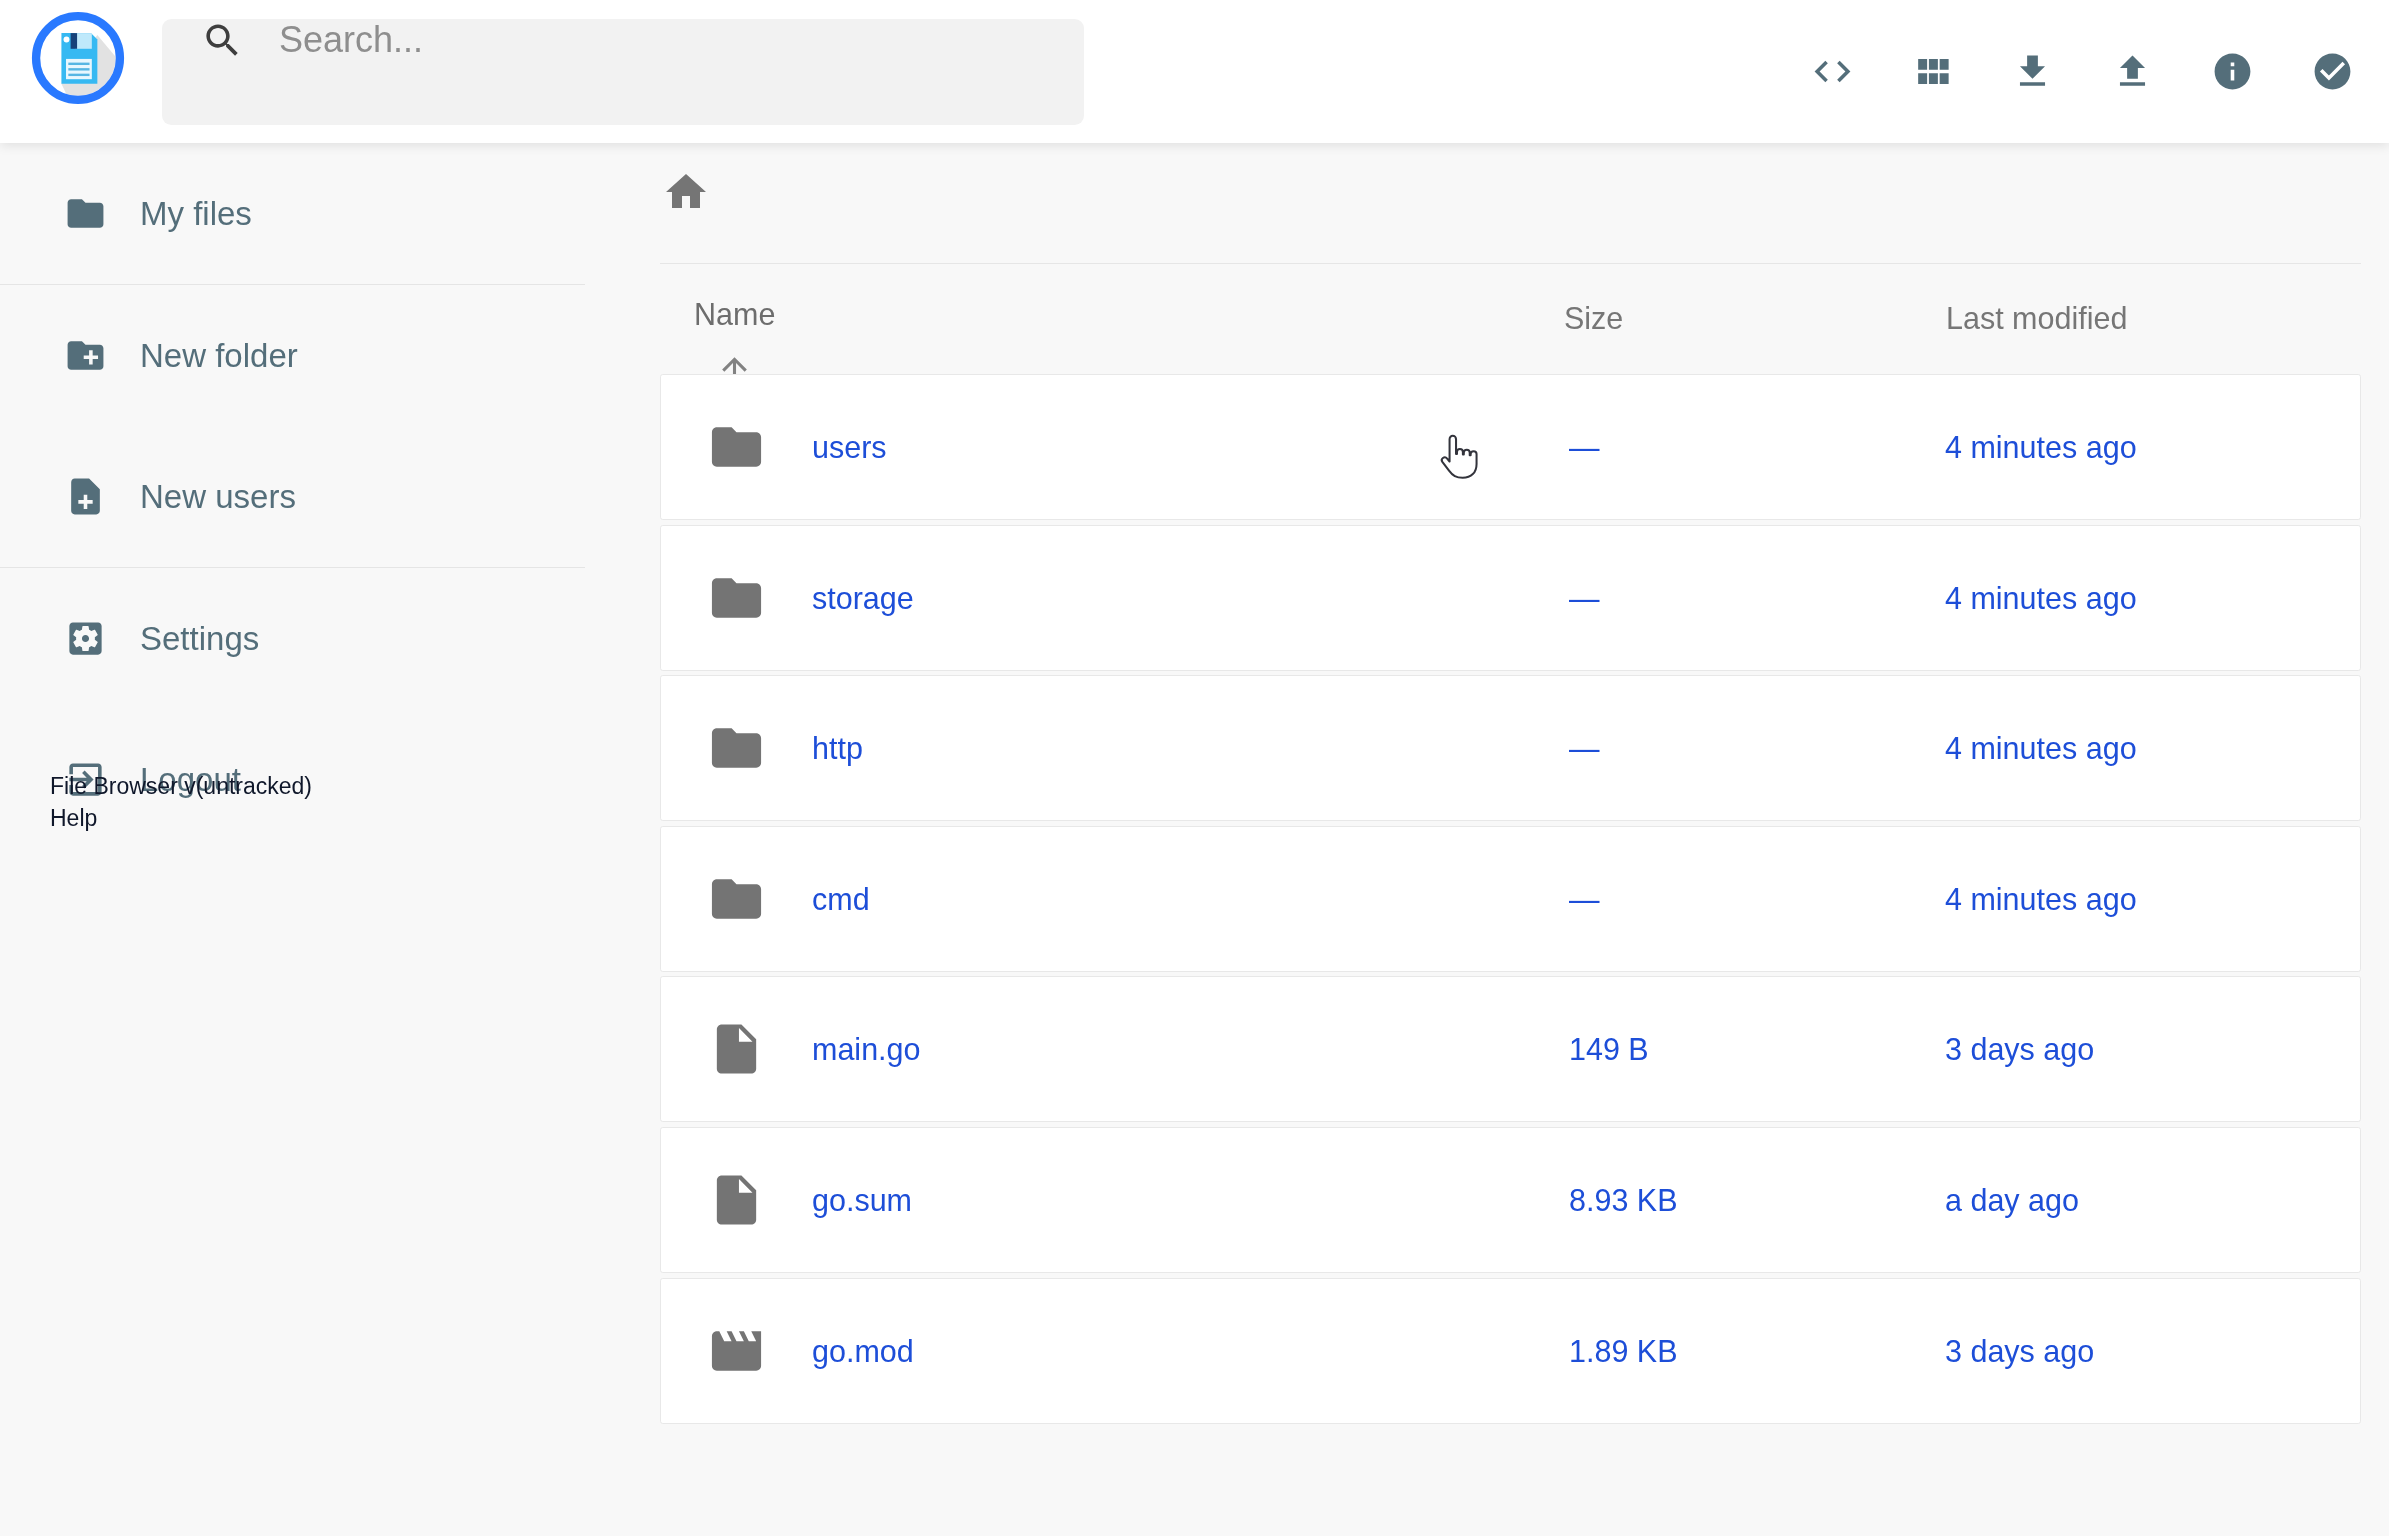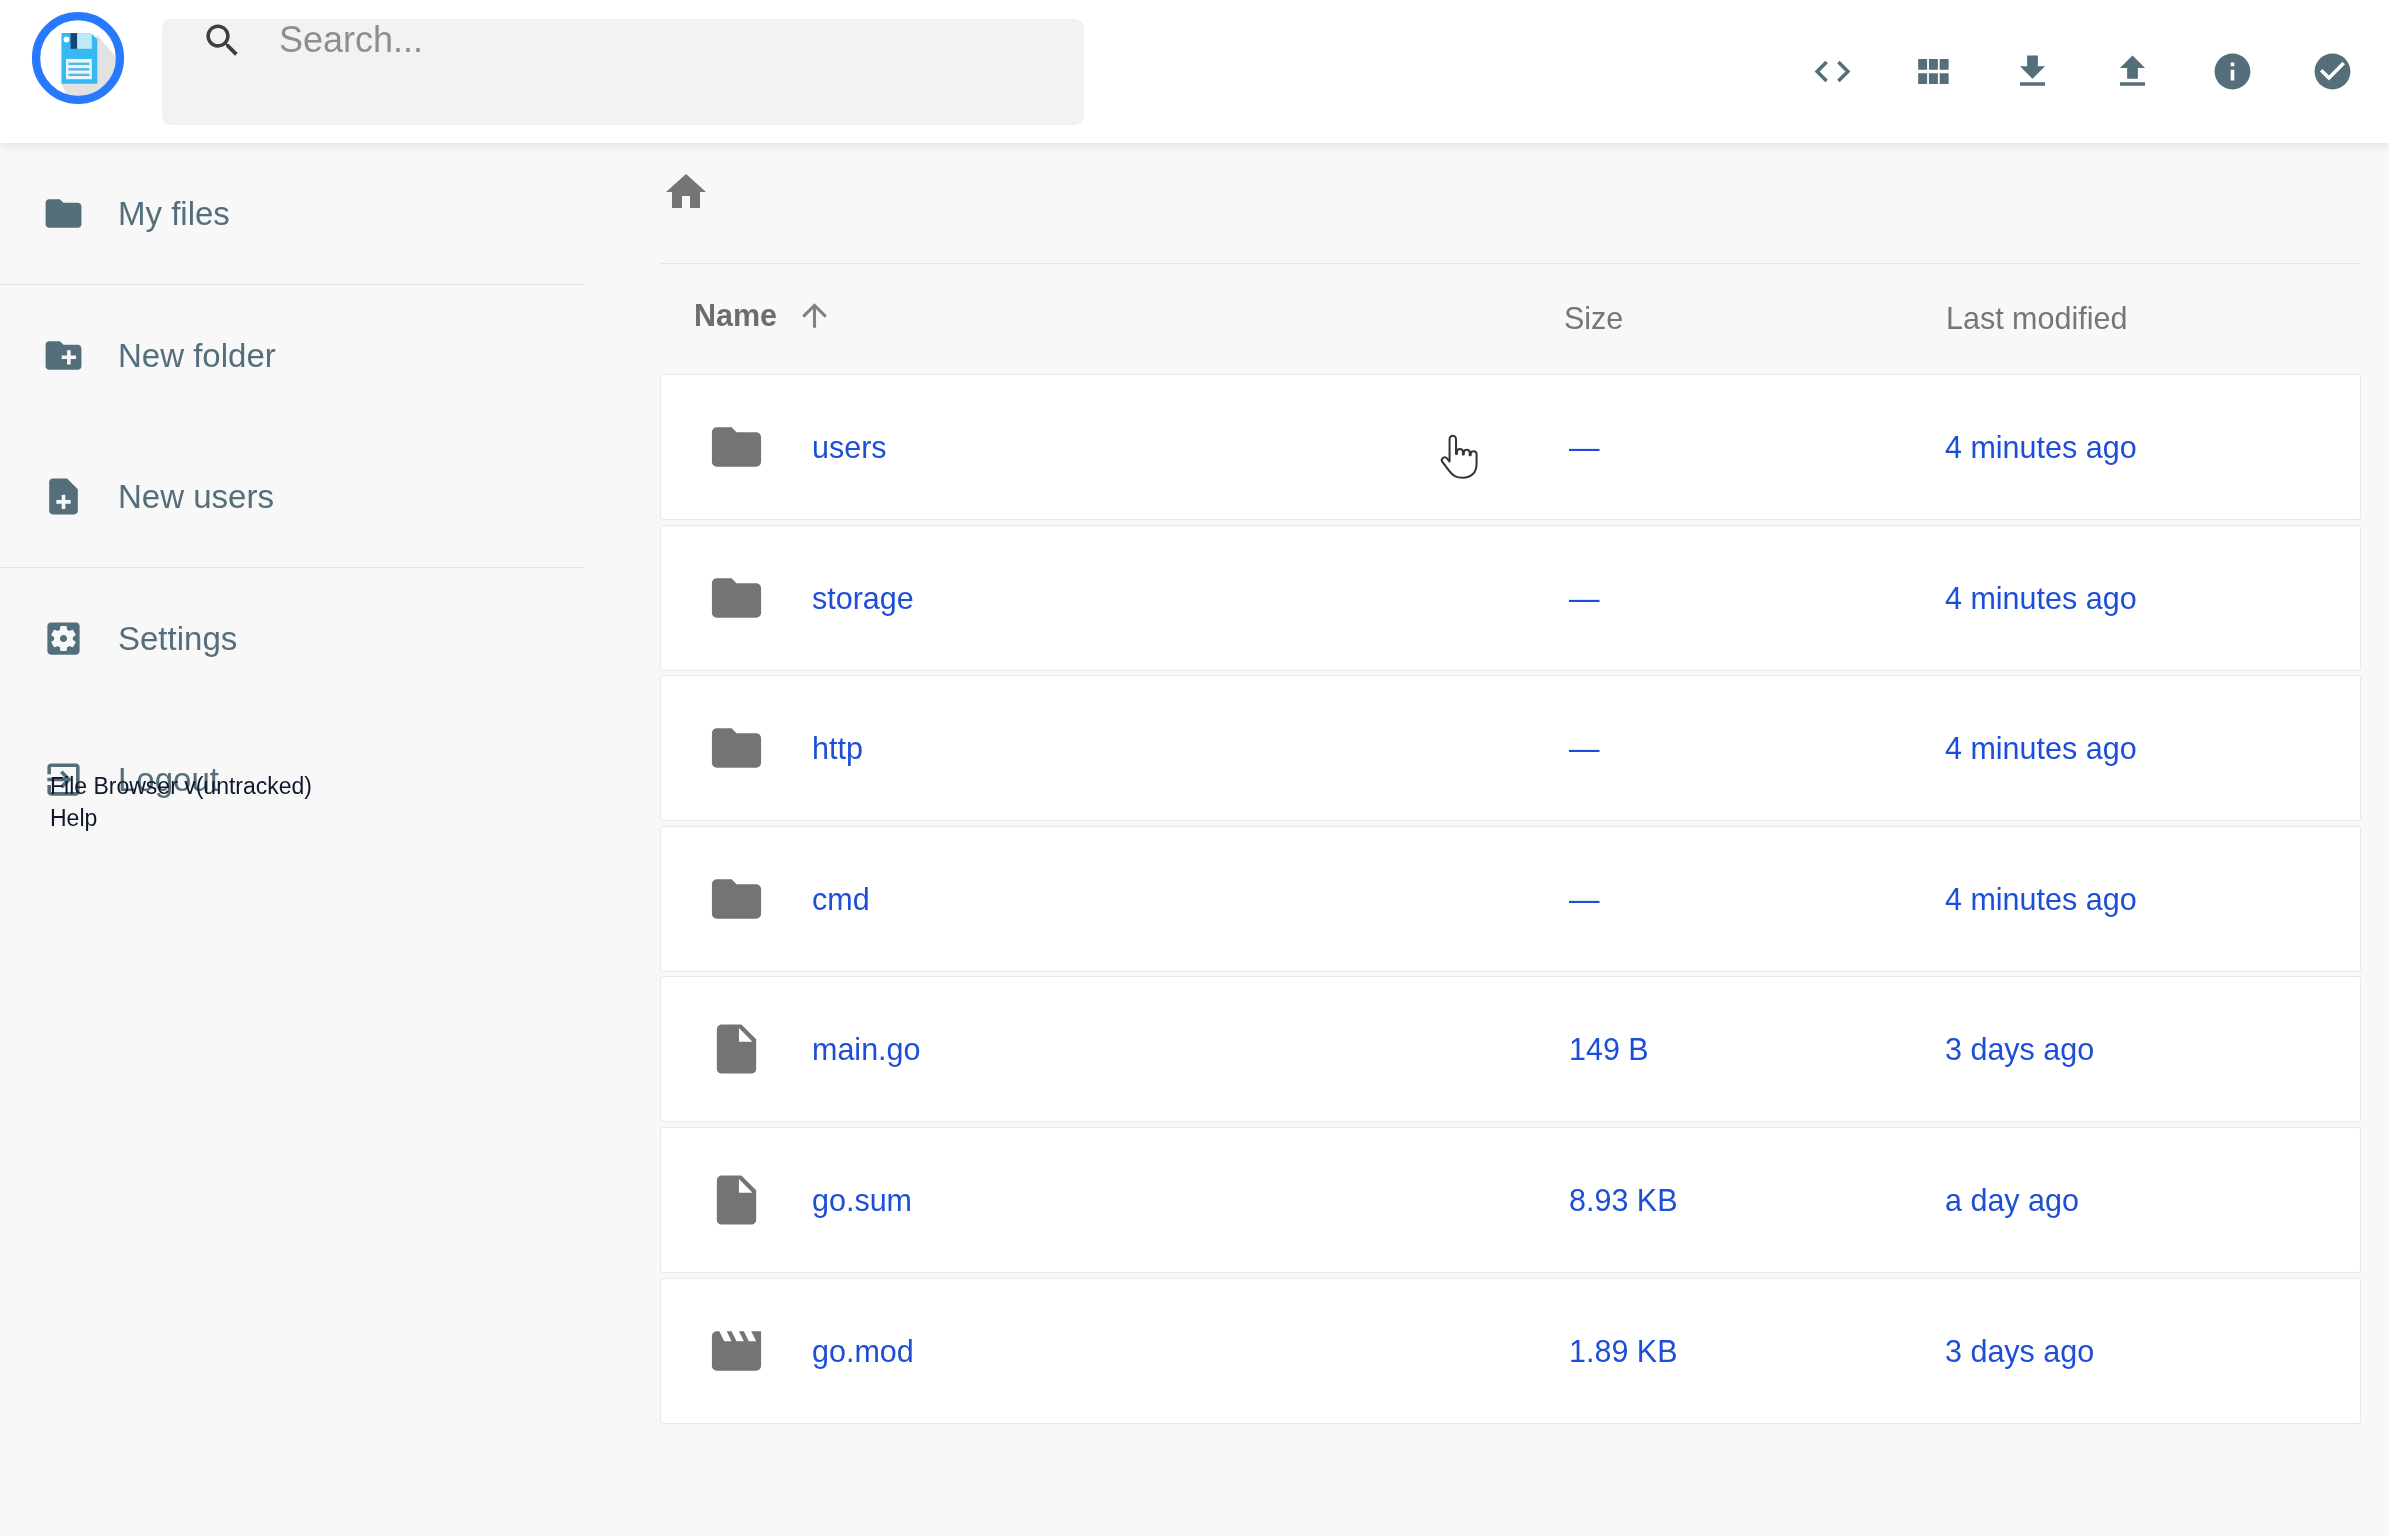--- a/index.html
+++ b/index.html
@@ -41,21 +41,21 @@
     color:#546e7a; cursor:pointer; padding:0;
   }
   .icon-btn svg { width:43px; height:43px; }
 
   
   .sidebar { position:absolute; left:0; top:143px; width:585px; bottom:0; }
   .side-item {
     display:flex; align-items:center; gap:33px;
     width:100%; height:141px; padding-left:42px;
     border:none; background:transparent; text-align:left;
-    color:#546e7a; font-size:33px; font-family:inherit; cursor:pointer;
+    color:#546e7a; font-size:33px; font-family:inherit; cursor:pointer;margin-left:22px;
   }
   .side-item svg { width:43px; height:43px; flex:none; }
   .side-divider { border-top:0.9px solid #e5e5e5; }
   .side-footer {
     position:absolute; left:50px; top:770px;
     font-size:23px; color:#0f172a; line-height:32px;
   }
   .side-footer .help { display:block; cursor:pointer; }
 
   
@@ -64,22 +64,22 @@
     position:absolute; left:75px; top:24px; width:52px; height:52px;
     border:none; background:transparent; color:#757575; cursor:pointer; padding:0;
   }
   .breadcrumb-btn svg { width:48px; height:48px; }
 
   .listing-head {
     position:absolute; left:75px; width:1701px; top:120px; height:111px;
     border-top:0.9px solid #e6e6e6; color:#767676; font-size:30.5px;
   }
   .lh-name {
-    position:absolute; left:34px; top:33px; font-weight:bold; color:#6d6d6d;
-    display:flex; align-items:center; gap:18.5px; cursor:pointer;
+    position:absolute; left:34px; top:33px; font-weight:normal; color:#6d6d6d;
+    display:flex; gap:18.5px; cursor:pointer;flex-direction:column;
   }
   .lh-name svg { width:37px; height:37px; color:#828282; }
   .lh-size { position:absolute; left:904px; top:37px; cursor:pointer; }
   .lh-mod  { position:absolute; left:1286px; top:37px; cursor:pointer; }
 
   .rows { position:absolute; left:75px; top:231px; width:1701px; }
   .row {
     position:relative; height:146px; margin-bottom:4.6px;
     background:#ffffff; border:0.9px solid #e8e8e8; border-radius:2.8px; cursor:pointer;
   }

